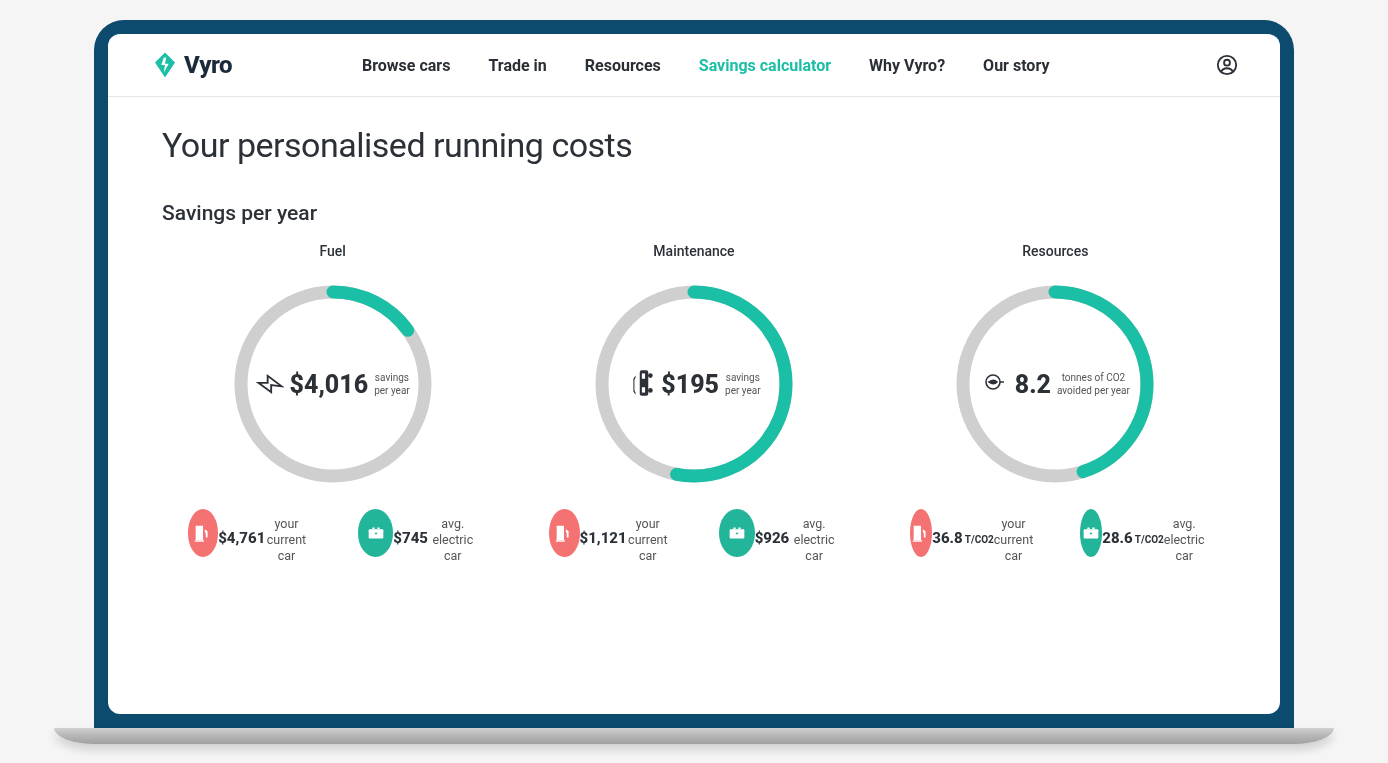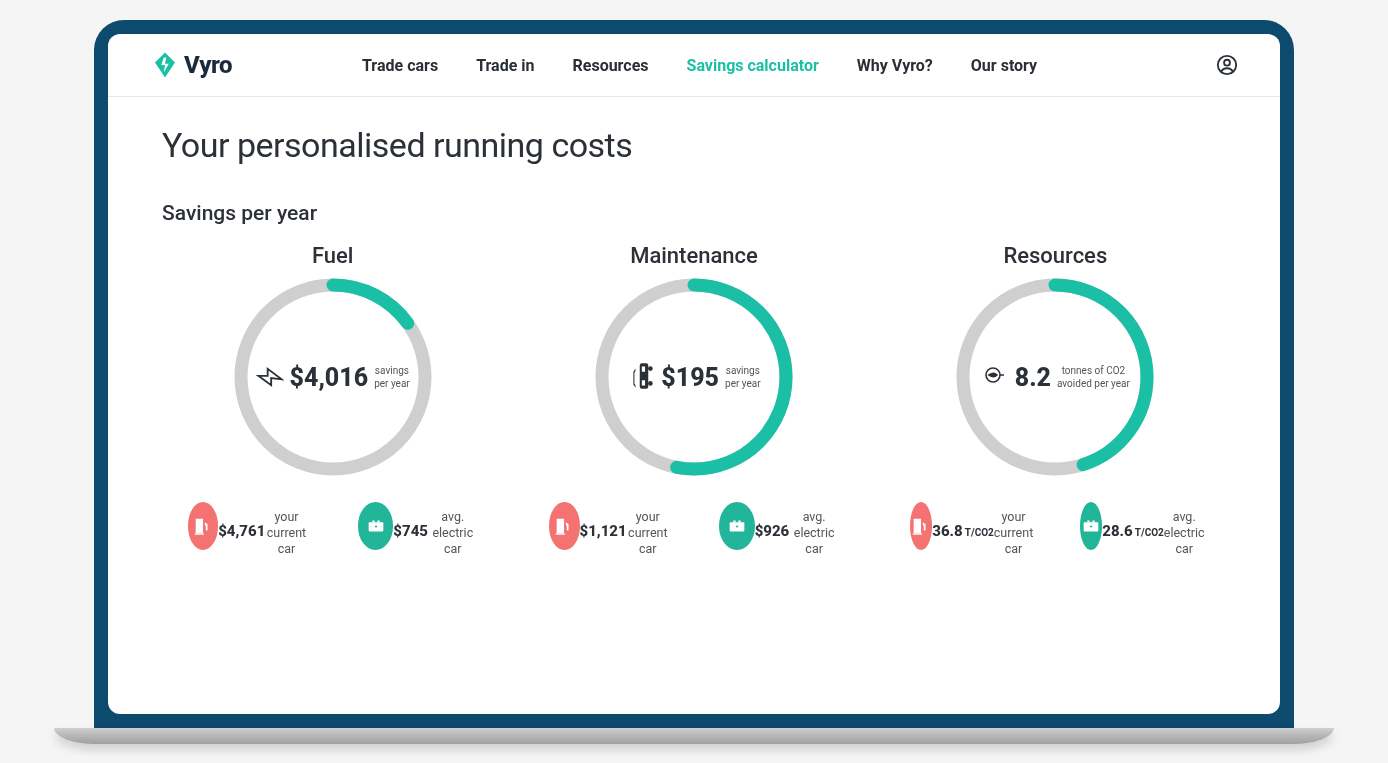--- a/index.html
+++ b/index.html
@@ -110,24 +110,24 @@
       display: flex;
       justify-content: space-between;
       gap: 20px;
       margin-top: 8px;
     }
     .metric {
       flex: 1;
       text-align: center;
     }
     .metric-title {
-      font-size: 22px;
+      font-size: 14px;
       font-weight: 500;
       color: #2c3138;
-      margin-bottom: 4px;
+      margin-bottom: 20px;
     }
     .gauge-wrap {
       position: relative;
       width: 210px;
       height: 210px;
       margin: 0 auto 20px auto;
     }
     .gauge-wrap svg {
       transform: rotate(-90deg);
     }
@@ -210,21 +210,21 @@
           <span class="logo-mark">
             <svg viewBox="0 0 24 24" width="30" height="30">
               <path d="M12 2 L20 10 L12 22 L4 10 Z" fill="#1bbfa5"></path>
               <path d="M11 6 L13 6 L12 11 L15 11 L11 18 L12 12 L9 12 Z" fill="#ffffff"></path>
             </svg>
           </span>
           <span class="logo-text">Vyro</span>
         </div>
 
         <nav class="nav">
-          <span class="nav-item">Trade cars</span>
+          <span class="nav-item">Browse cars</span>
           <span class="nav-item">Trade in</span>
           <span class="nav-item">Resources</span>
           <span class="nav-item active">Savings calculator</span>
           <span class="nav-item">Why Vyro?</span>
           <span class="nav-item">Our story</span>
         </nav>
 
         <span class="user-icon">
           <svg viewBox="0 0 24 24" width="22" height="22" fill="none" stroke="#2c3138" stroke-width="2">
             <circle cx="12" cy="12" r="10"></circle>

